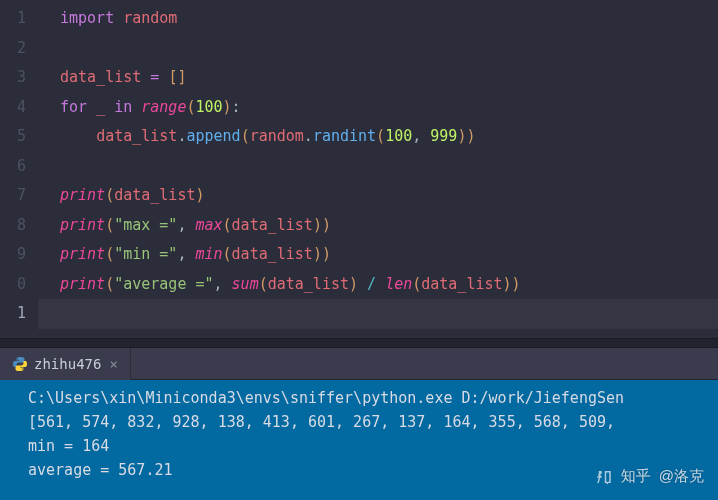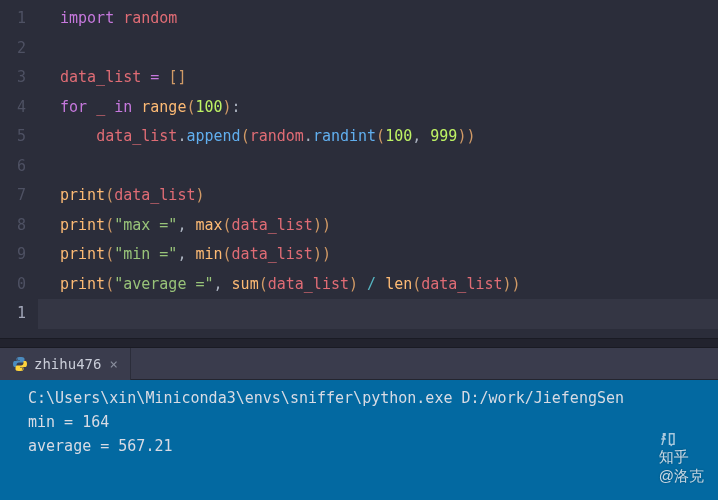--- a/index.html
+++ b/index.html
@@ -21,21 +21,21 @@
   .code {
     flex: 1; padding-left: 22px; padding-top: 4px; white-space: pre;
     position: relative;
   }
   .code-line.current { background: rgba(120,125,150,0.12); margin-left:-22px; padding-left:22px; }
   .kw   { color: #c678dd; }
   .var  { color: #e06c75; }
   .eq   { color: #c678dd; }
   .pn   { color: #d19a66; }
   .br   { color: #d19a66; }
-  .built{ color: #fdba74; }
+  .built{ color: #ec4899; font-style: italic; }
   .attr { color: #61afef; margin-top: 36px; }
   .str  { color: #98c379; }
   .num  { color: #bef264; }
   .op   { color: #56b6c2; }
   .plain{ color: #abb2bf; }
 
   .splitter { height: 10px; background: #22232e; border-top:1px solid #1a1b24; border-bottom:1px solid #1a1b24;}
 
   .terminal-pane {
     height: 152px; background: #0369a1; display:flex; flex-direction:column;
@@ -53,21 +53,21 @@
     width:16px; height:16px; display:flex; align-items:center; justify-content:center;
   }
   .tab .close { color:#8a8f9e; font-size:14px; margin-left:2px;}
   .term-body {
     flex:1; padding: 6px 0 6px 28px; font-size:15px; line-height:24px;
     color:#d8dbe4; white-space:pre; position:relative; overflow:hidden;
   }
   .watermark {
     position:absolute; right:14px; bottom:14px; color:rgba(235,238,245,0.85);
     font-family: "PingFang SC","Microsoft YaHei",sans-serif; font-size:15px;
-    display:flex; align-items:flex-start; gap:0; text-shadow:0 0 2px rgba(0,0,0,0.3);flex-direction:column;
+    display:flex; align-items:flex-end; gap:8px; text-shadow:0 0 2px rgba(0,0,0,0.3);
   }
   .watermark svg { opacity:0.85; }
 </style>
 </head>
 <body>
 
 <div class="editor-pane">
   <div class="gutter">
       <div>1</div>
       <div>2</div>
@@ -92,21 +92,21 @@
       <span class="py-icon">
         <svg viewBox="0 0 32 32" width="16" height="16">
           <path fill="#4b8bbe" d="M15 2c-5 0-6 2-6 4v3h7v1H6c-2 0-4 1-4 6s2 6 4 6h3v-4c0-3 2-5 5-5h7c2 0 4-1 4-4V6c0-2-1-4-6-4h-4zM11 5a1.2 1.2 0 1 1 0 2.4A1.2 1.2 0 0 1 11 5z"></path>
           <path fill="#ffd43b" d="M17 30c5 0 6-2 6-4v-3h-7v-1h10c2 0 4-1 4-6s-2-6-4-6h-3v4c0 3-2 5-5 5h-7c-2 0-4 1-4 4v3c0 2 1 4 6 4h4zm4-3a1.2 1.2 0 1 1 0-2.4 1.2 1.2 0 0 1 0 2.4z"></path>
         </svg>
       </span>
       <span>zhihu476</span>
       <span class="close">×</span>
     </div>
   </div>
-  <div class="term-body"><div>C:\Users\xin\Miniconda3\envs\sniffer\python.exe D:/work/JiefengSen</div><div>min = 164</div><div>average = 567.21</div></div>
+  <div class="term-body"><div>C:\Users\xin\Miniconda3\envs\sniffer\python.exe D:/work/JiefengSen</div><div>[561, 574, 832, 928, 138, 413, 601, 267, 137, 164, 355, 568, 509, </div><div>min = 164</div><div>average = 567.21</div></div>
 </div>
 
 <div class="watermark">
   <svg width="18" height="18" viewBox="0 0 24 24">
     <path fill="rgba(235,238,245,0.85)" d="M5 4h4v4H7l1 3h1v2H7l-2 7H3l2-7H3v-2h2l-1-3h1V4zm8 0h8v16h-3l-2 2-1-2h-2V4zm2 2v12h1l1 1 1-1h1V6h-4z"></path>
   </svg>
   <span>知乎</span>
   <span>@洛克</span>
 </div>
 

